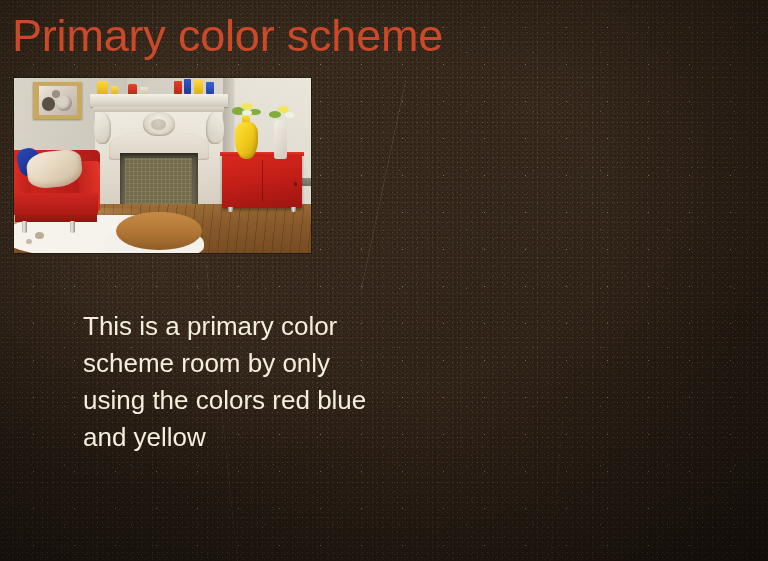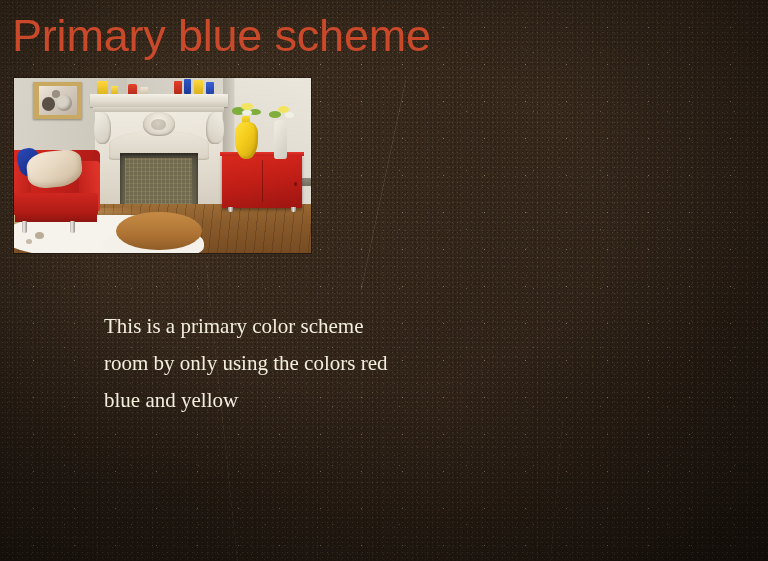--- a/index.html
+++ b/index.html
@@ -103,27 +103,26 @@
     top: 85px;
     font-size: 21px;
     line-height: 1.25;
     color: #f3ecd9;
     white-space: nowrap;
   }
 
   
   #body-text {
     position: absolute;
-    left: 104px;
+    left: 83px;
     top: 308px;
     width: 286px;
-    font-size: 21px;
+    font-size: 26px;
     line-height: 37px;
     color: #f4eedd;
-    font-family: Liberation Serif, serif;
   }
 
   
   #photo {
     position: absolute;
     left: 14px;
     top: 78px;
     width: 297px;
     height: 175px;
     overflow: hidden;
@@ -511,21 +510,21 @@
 
 <div id="slide">
 
   <div class="bg-base"></div>
   <div class="bg-grain"></div>
   <div class="bg-grain2"></div>
   <div class="bg-sparkle"></div>
   <div class="bg-scratches"></div>
   <div class="bg-vignette"></div>
 
-  <div id="title">Primary blue scheme</div>
+  <div id="title">Primary color scheme</div>
 
 
   <div id="body-text">This is a primary color scheme room by only using the colors red blue and yellow</div>
 
   <div id="photo">
     <div class="scene">
 
       <div class="wall-left"></div>
       <div class="wall-right"></div>
       <div class="wall-right-far"></div>

